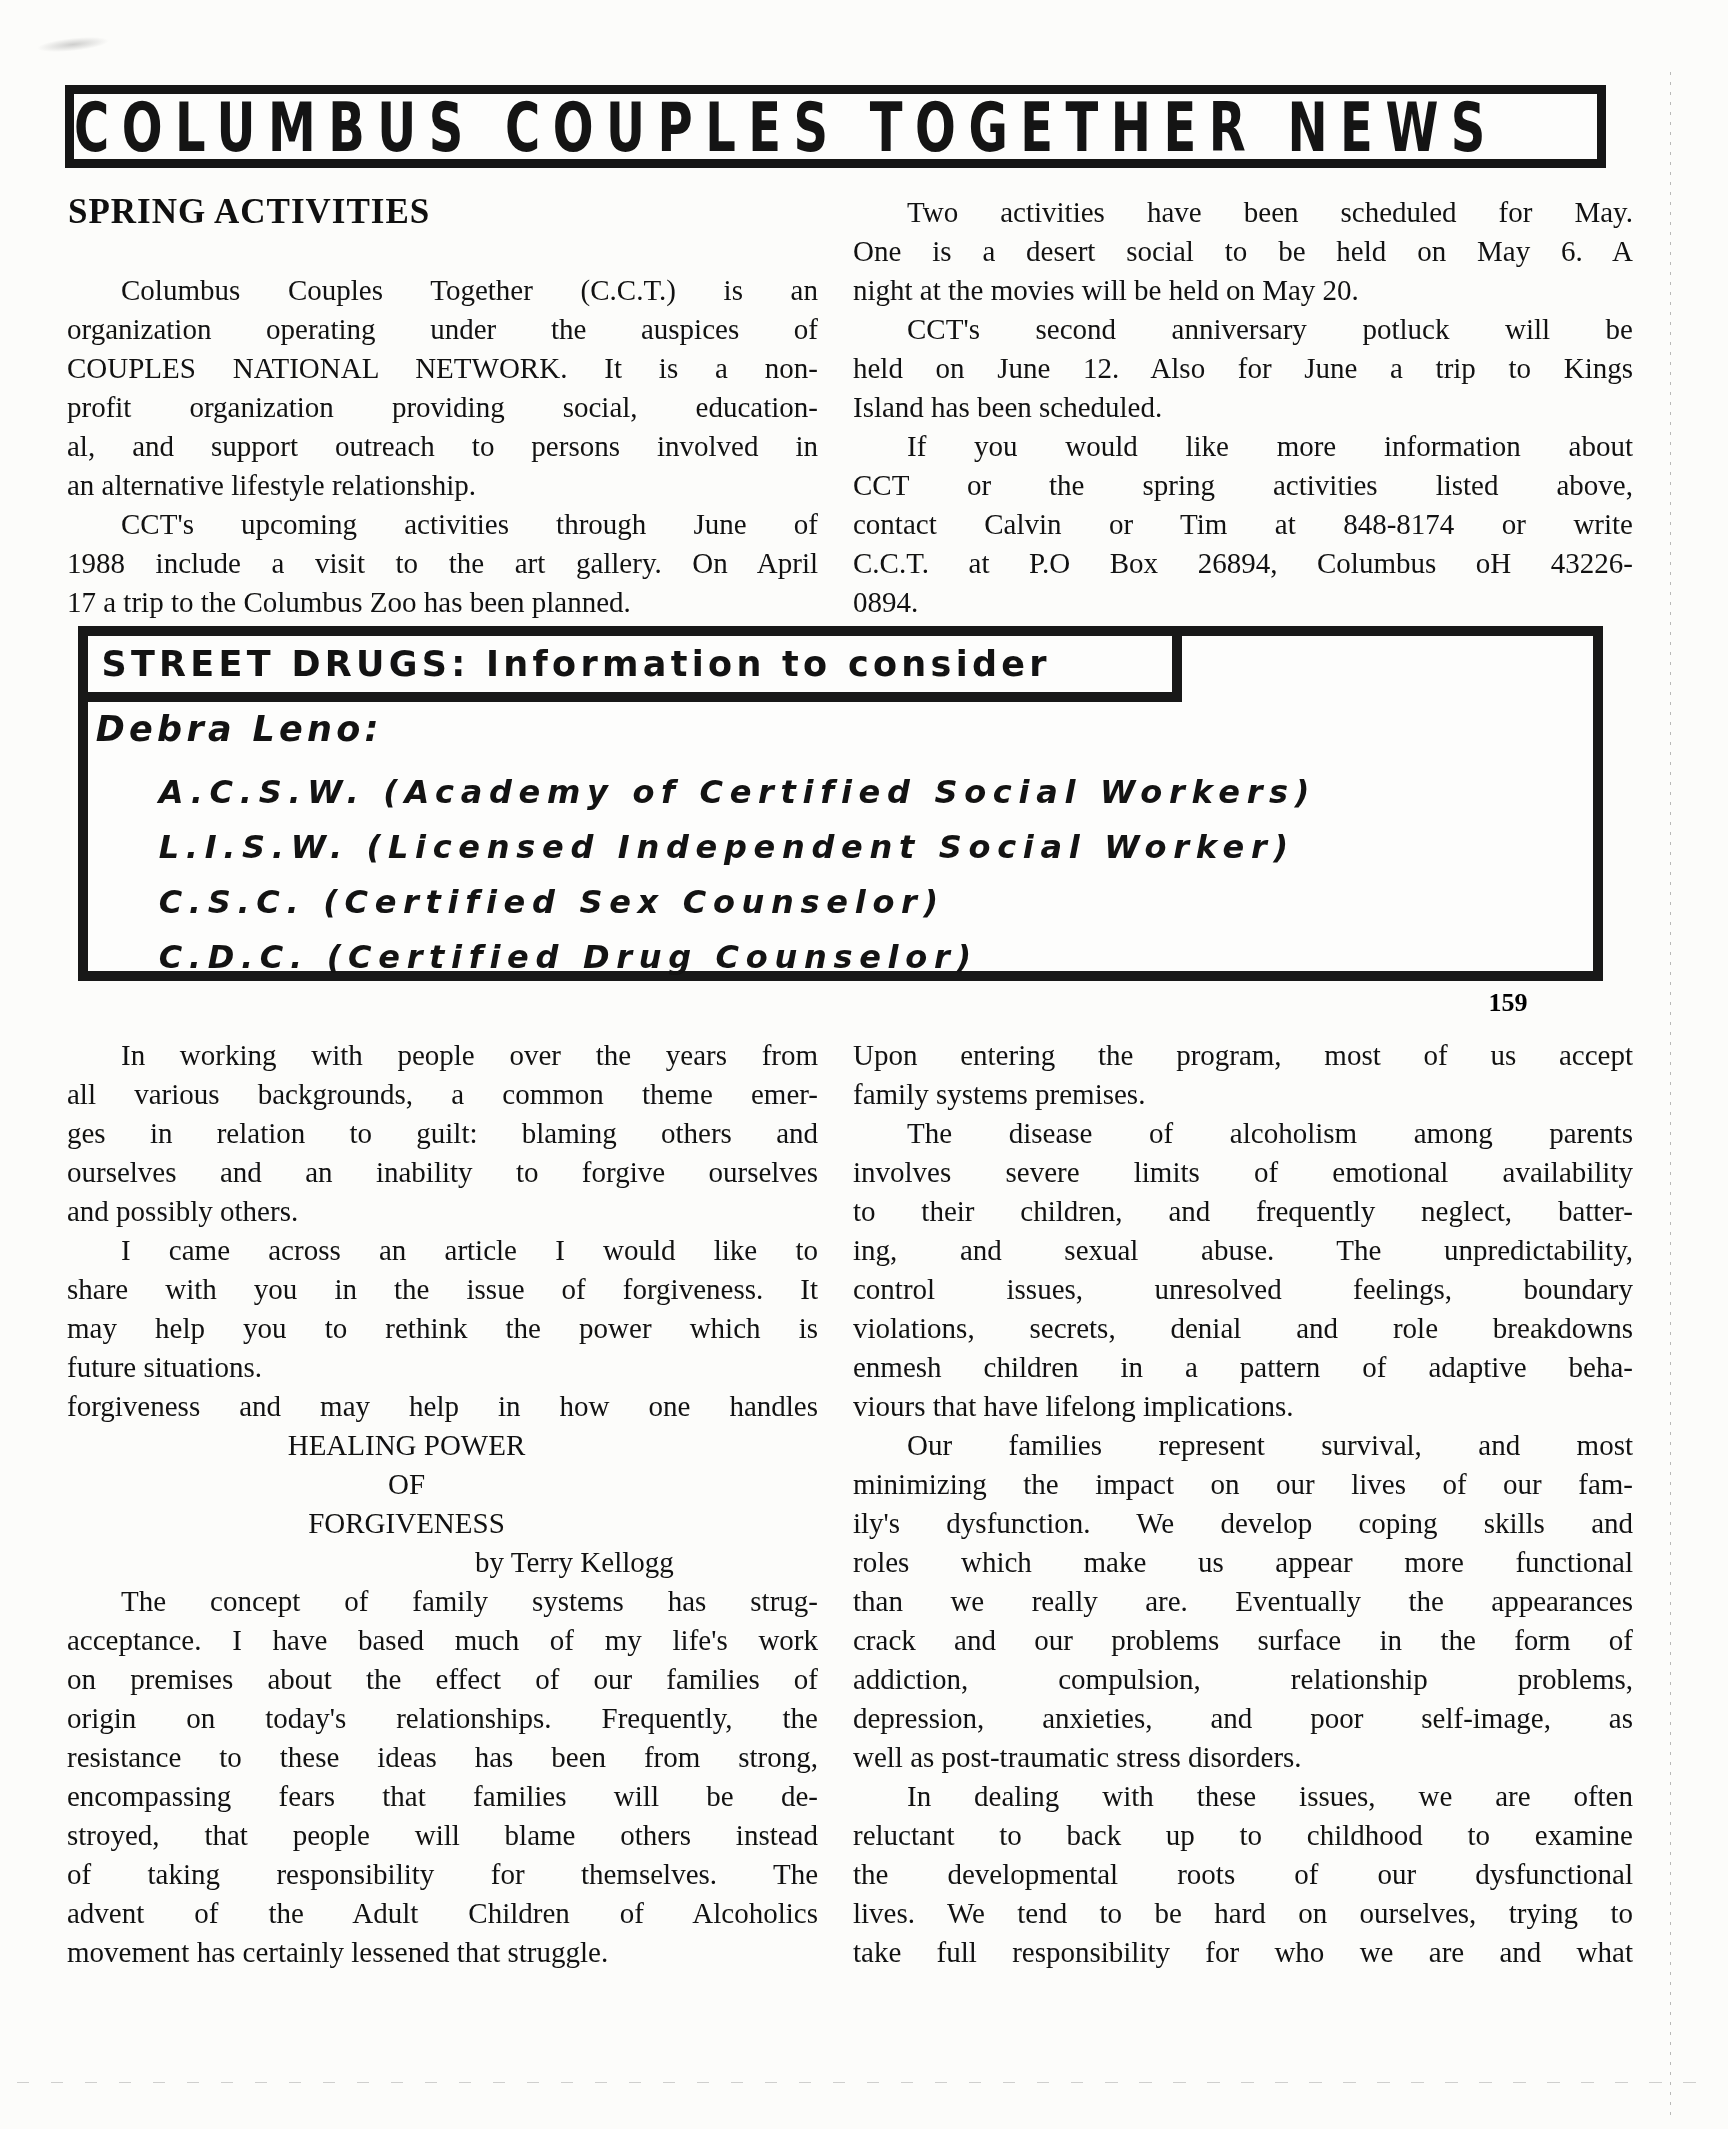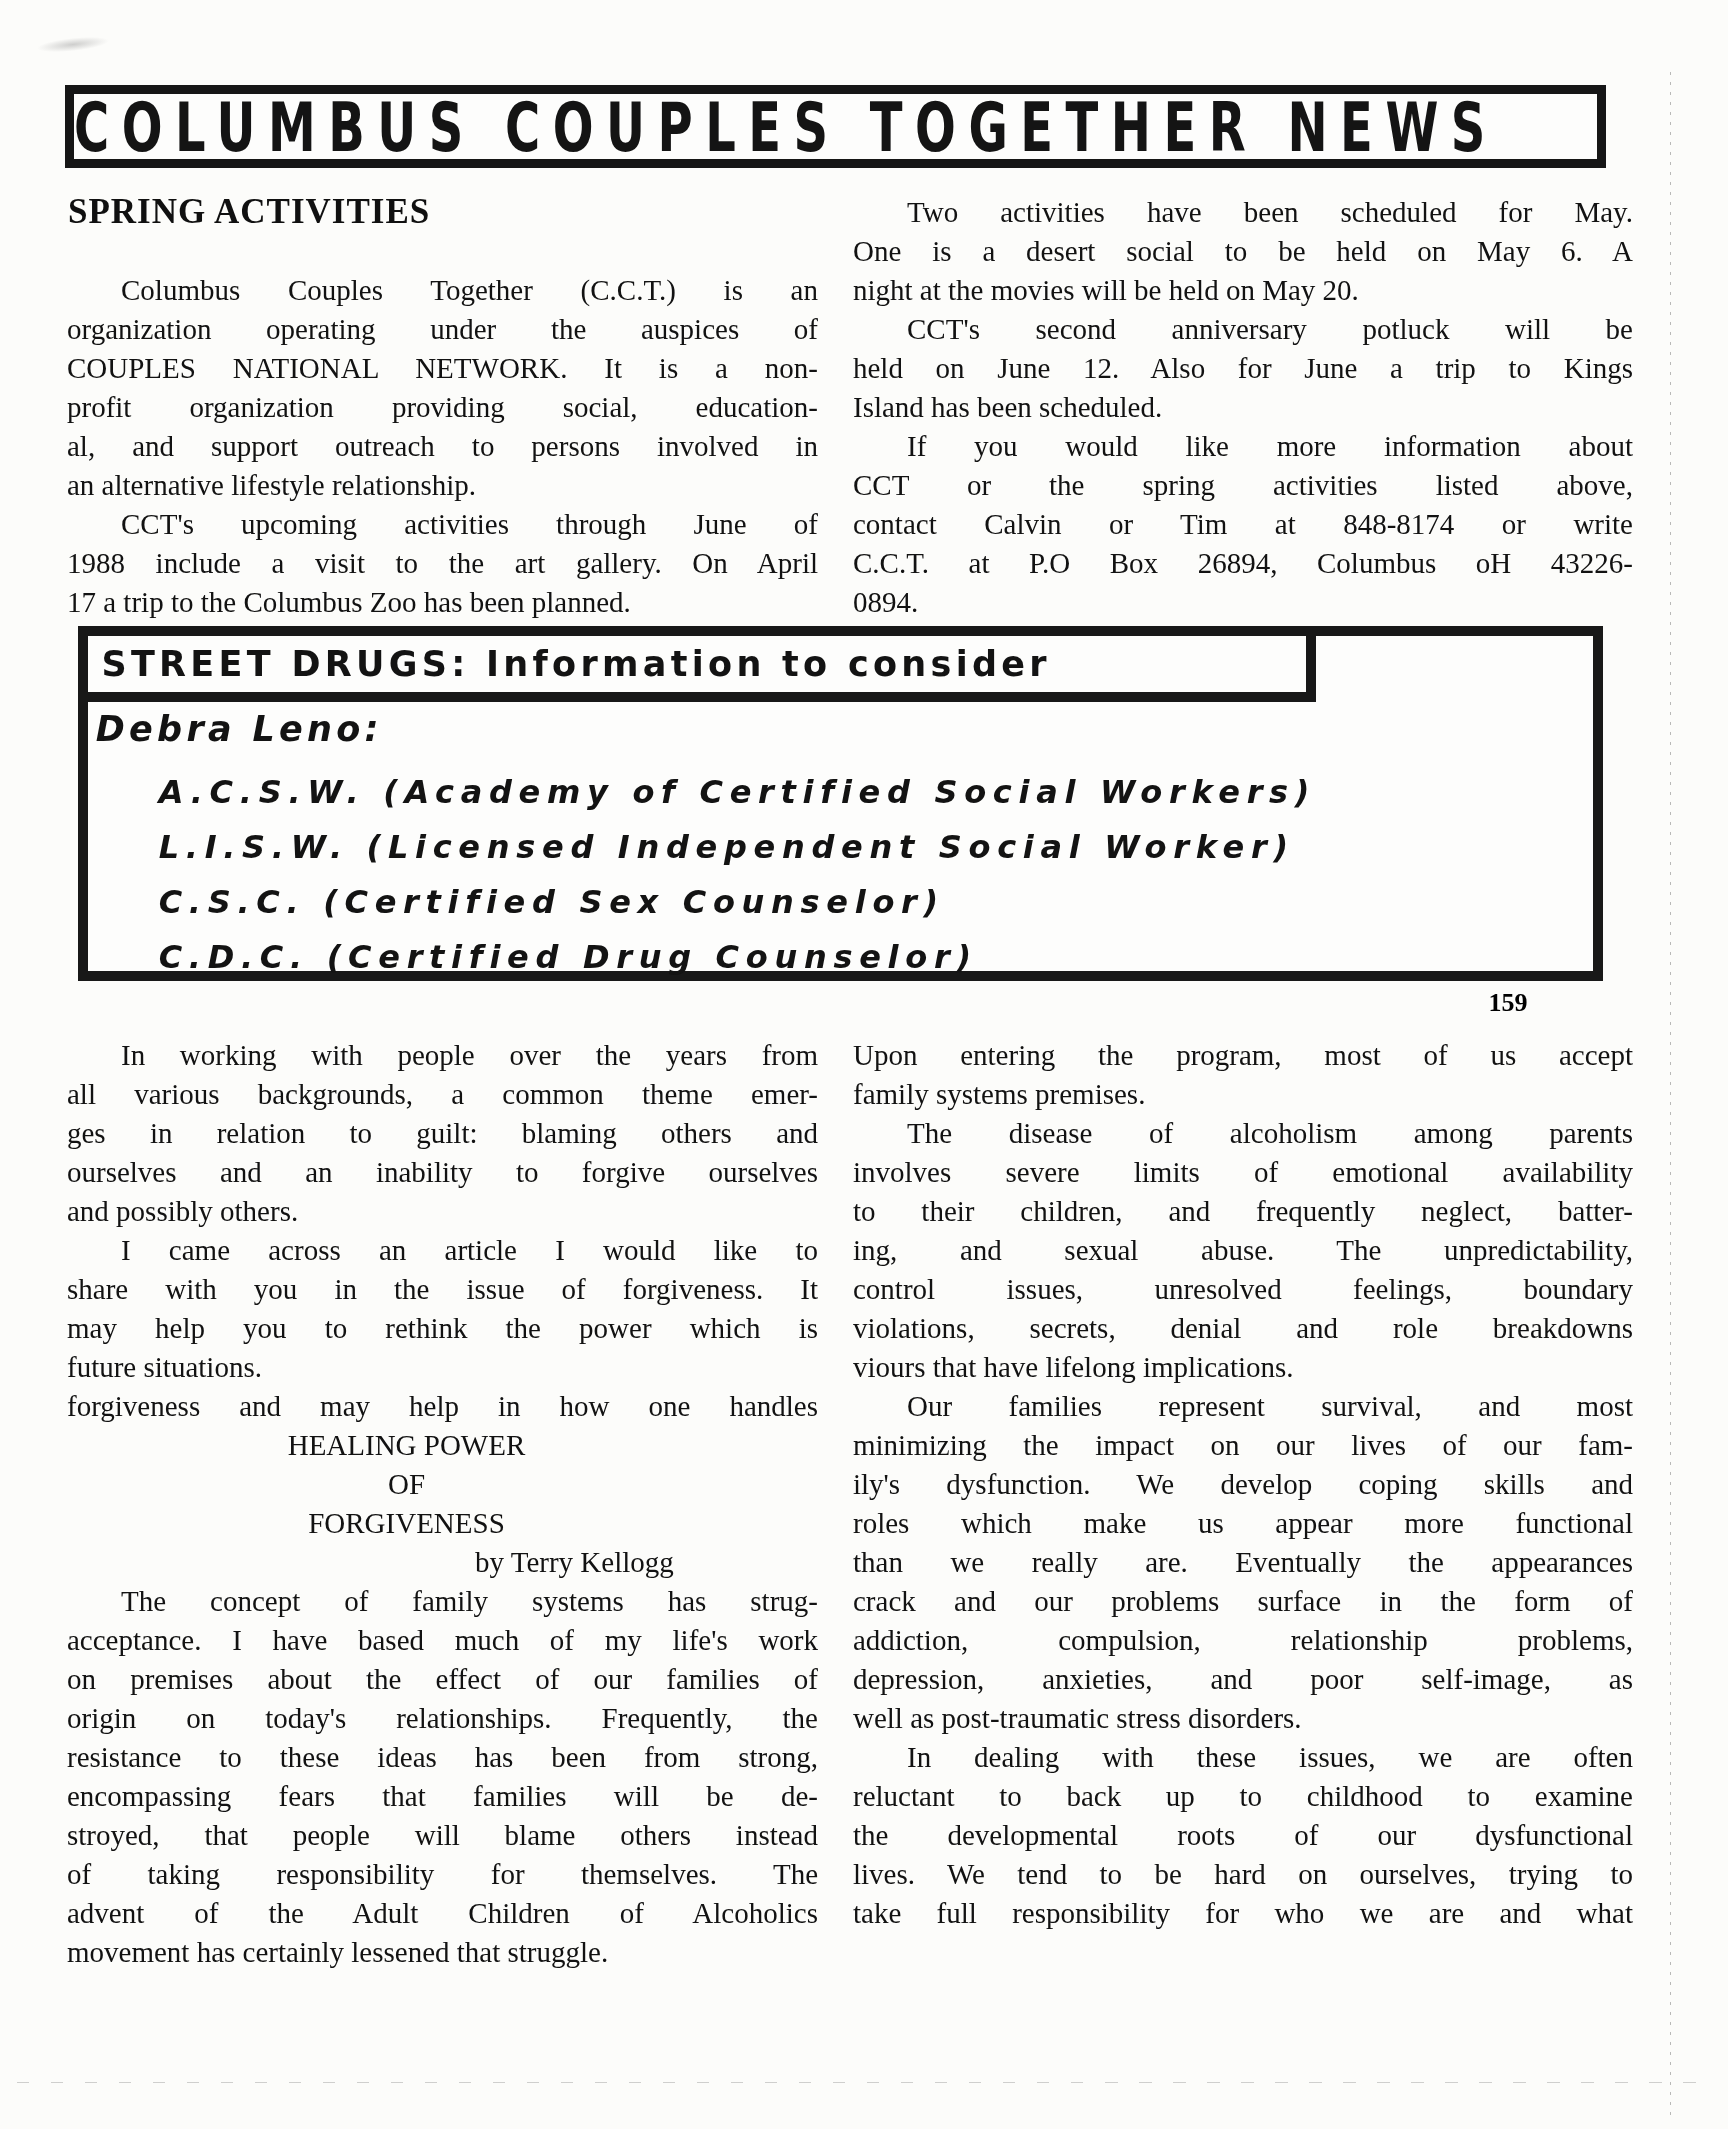--- a/index.html
+++ b/index.html
@@ -36,21 +36,21 @@
   .ln.j{text-align-last:justify;}
   .ln.ind{padding-left:54px;}
   .ln.ctr{text-align:center;text-align-last:center;padding-right:72px;}
   .ln.byl{text-align:left;text-align-last:left;padding-left:408px;}
   
   .drugbox{
     position:absolute;left:78px;top:626px;width:1525px;height:355px;
     border:10px solid #181818;box-sizing:border-box;background:#fdfdfc;
   }
   .drugbox-header{
-    position:absolute;left:-10px;top:-10px;width:1238px;height:76px;
+    position:absolute;left:-10px;top:-10px;width:1104px;height:76px;
     border:10px solid #181818;box-sizing:border-box;background:#fdfdfc;
     display:flex;align-items:center;padding-left:13.4px;
   }
   .techno{
     font-family:"DejaVu Sans", sans-serif;font-weight:bold;color:#131313;
     white-space:nowrap;
   }
   .drugbox-header .techno{font-size:35px;letter-spacing:4.3px;}
   .drugbox-content{padding:70px 14.4px 0 7.7px;font-style:italic;}
   .presenter{font-size:35px;letter-spacing:4.3px;line-height:46px;}
@@ -167,20 +167,21 @@
       </div>
     <div class="col-b" id="lower-right-paras">
         <div class="ln j">Upon entering the program, most of us accept</div>
         <div class="ln">family systems premises.</div>
         <div class="ln j ind">The disease of alcoholism among parents</div>
         <div class="ln j">involves severe limits of emotional availability</div>
         <div class="ln j">to their children, and frequently neglect, batter-</div>
         <div class="ln j">ing, and sexual abuse. The unpredictability,</div>
         <div class="ln j">control issues, unresolved feelings, boundary</div>
         <div class="ln j">violations, secrets, denial and role breakdowns</div>
+        <div class="ln j">enmesh children in a pattern of adaptive beha-</div>
         <div class="ln">viours that have lifelong implications.</div>
         <div class="ln j ind">Our families represent survival, and most</div>
         <div class="ln j">minimizing the impact on our lives of our fam-</div>
         <div class="ln j">ily's dysfunction. We develop coping skills and</div>
         <div class="ln j">roles which make us appear more functional</div>
         <div class="ln j">than we really are. Eventually the appearances</div>
         <div class="ln j">crack and our problems surface in the form of</div>
         <div class="ln j">addiction, compulsion, relationship problems,</div>
         <div class="ln j">depression, anxieties, and poor self-image, as</div>
         <div class="ln">well as post-traumatic stress disorders.</div>

